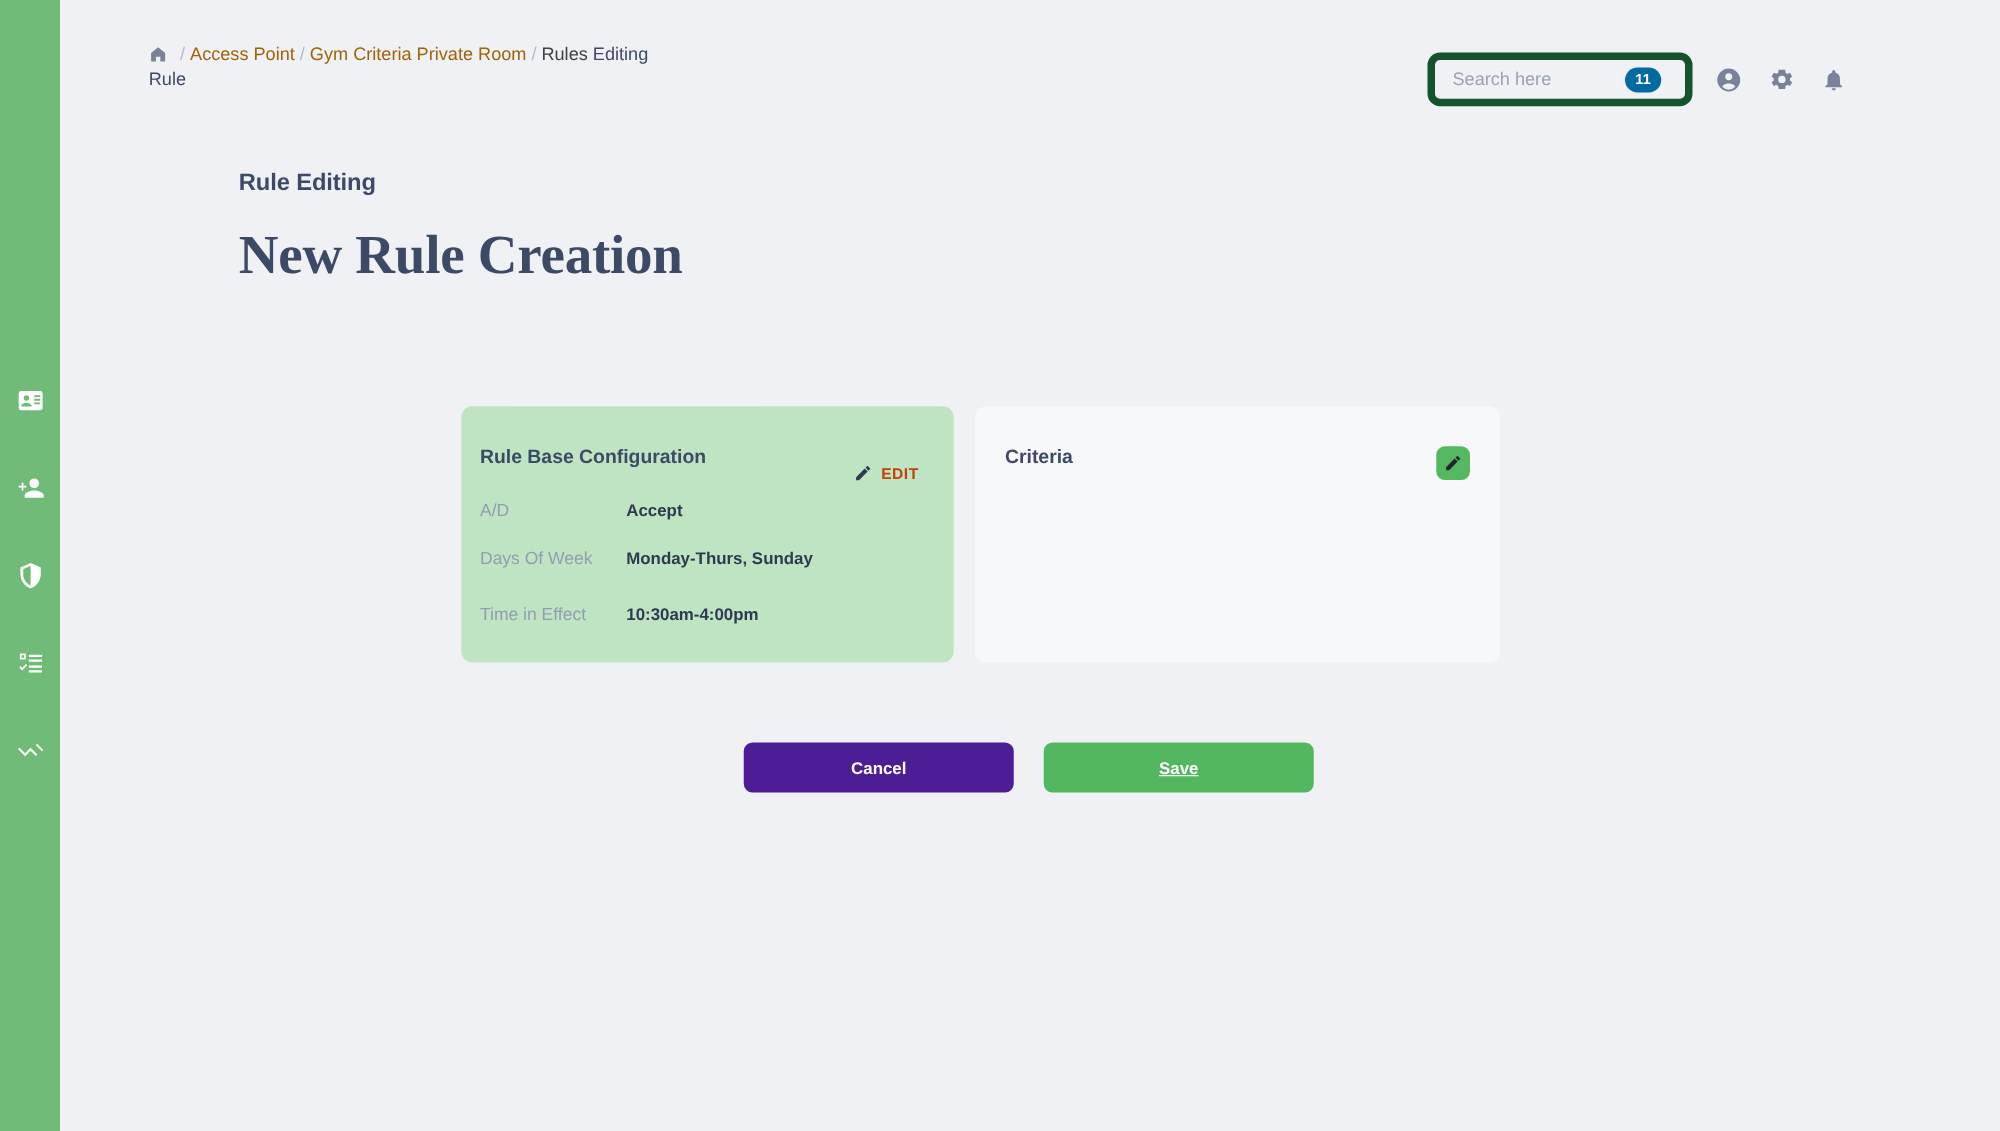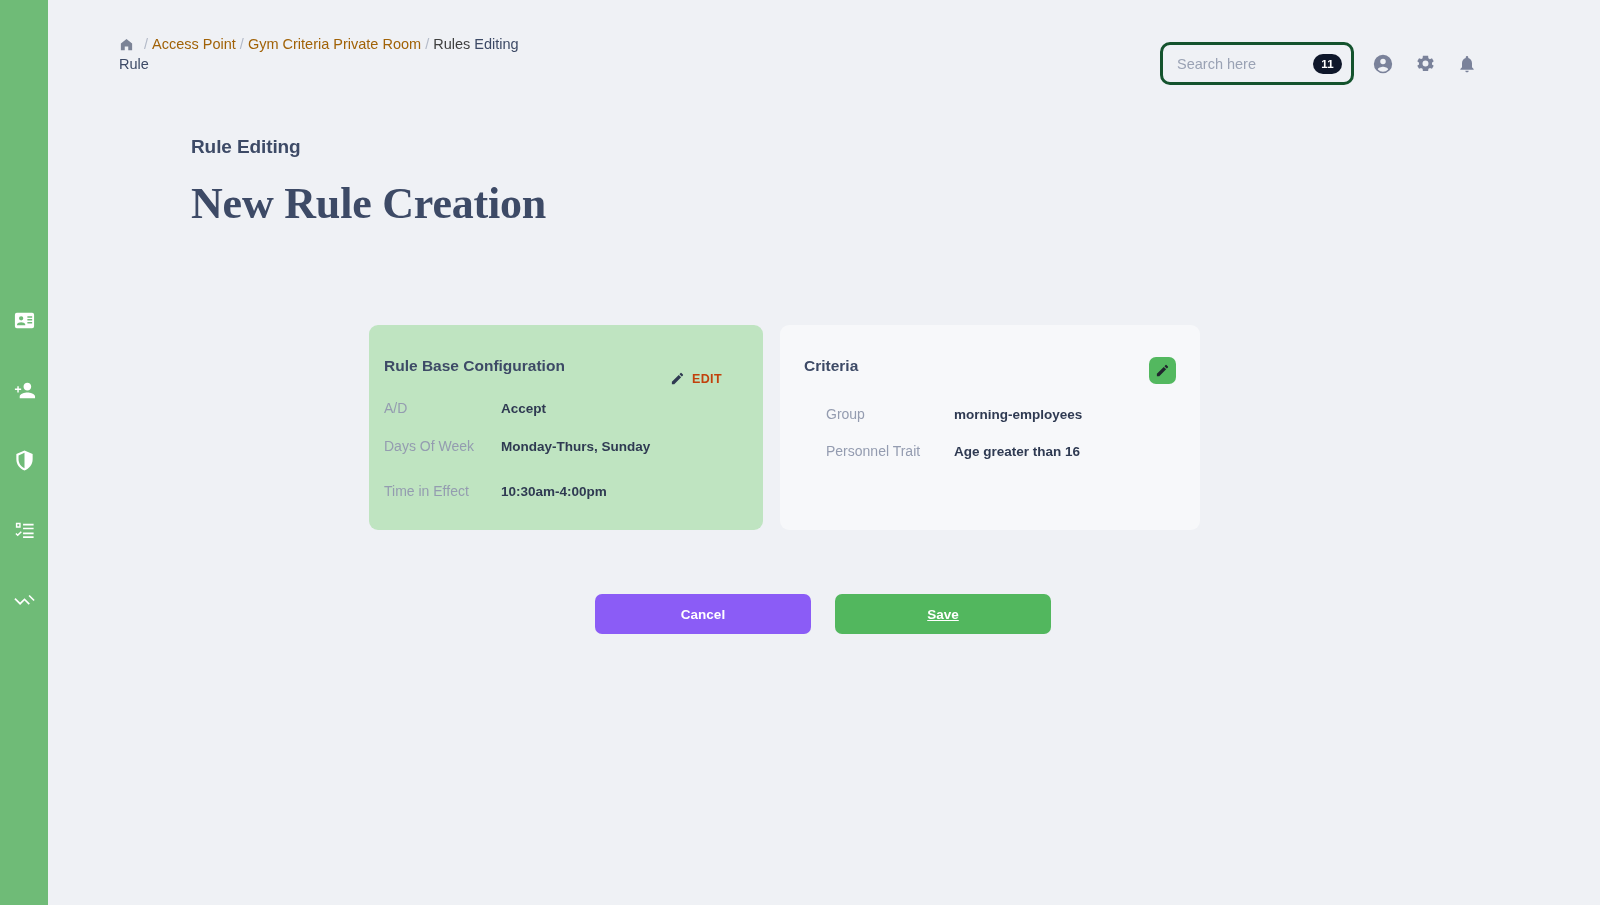--- a/index.html
+++ b/index.html
@@ -111,23 +111,23 @@
   
   .topright {
     display: flex;
     align-items: center;
     gap: 16px;
     padding-top: 10px;
   }
 
   .searchbox {
     position: relative;
-    width: 194px;
+    width: 212px;
     height: 43px;
-    border: 3px solid #14532d;
+    border: 6px solid #14532d;
     border-radius: 10px;
     background: transparent;
     display: flex;
     align-items: center;
     padding: 0 14px;
   }
 
   .searchbox input {
     border: none;
     outline: none;
@@ -137,28 +137,28 @@
     color: #3d4a66;
     width: 120px;
   }
 
   .searchbox input::placeholder {
     color: #9aa2b4;
   }
 
   .badge {
     position: absolute;
-    right: 9px;
+    right: 19px;
     top: 50%;
     transform: translateY(-50%);
     min-width: 29px;
     height: 20px;
     padding: 0 7px;
     border-radius: 10px;
-    background: #0f172a;
+    background: #0369a1;
     color: #ffffff;
     font-size: 11.5px;
     font-weight: bold;
     display: flex;
     align-items: center;
     justify-content: center;
     letter-spacing: 0.2px;
   }
 
   .icon-btn {
@@ -211,21 +211,21 @@
 
   .card {
     border-radius: 9px;
     position: relative;
   }
 
   .card-green {
     width: 394px;
     height: 205px;
     background: #bfe4c1;
-    padding: 32px 41px 0 15px;
+    padding: 32px 28px 0 15px;
   }
 
   .card-white {
     width: 420px;
     height: 205px;
     background: #f7f8fa;
     padding: 32px 24px 0 24px;
   }
 
   .card-head {
@@ -347,21 +347,21 @@
     font-size: 13.5px;
     font-weight: bold;
     color: #ffffff;
     cursor: pointer;
     display: flex;
     align-items: center;
     justify-content: center;
   }
 
   .btn-cancel {
-    background: #8b5cf6;
+    background: #4c1d95;
   }
 
   .btn-save {
     background: #52b75e;
     text-decoration: underline;
   }
 </style>
 </head>
 <body>
 
@@ -491,30 +491,20 @@
         <div class="card-head">
           <div class="card-title">Criteria</div>
           <button class="edit-fab">
             <span>
               <svg viewBox="0 0 24 24">
                   <path d="M3 17.2V21h3.8L17.8 10 14 6.2 3 17.2zM20.7 7.1a1 1 0 0 0 0-1.4l-2.4-2.4a1 1 0 0 0-1.4 0l-1.8 1.8L18.9 8.9l1.8-1.8z"></path>
                 </svg>
             </span>
           </button>
         </div>
-        <div class="fields-white">
-          <div class="field-row">
-            <span class="field-label">Group</span>
-            <span class="field-value">morning-employees</span>
-          </div>
-          <div class="field-row">
-            <span class="field-label">Personnel Trait</span>
-            <span class="field-value">Age greater than 16</span>
-          </div>
-        </div>
       </div>
 
     </section>
 
     <div class="actions">
       <button class="btn btn-cancel">Cancel</button>
       <button class="btn btn-save">Save</button>
     </div>
 
   </div>

